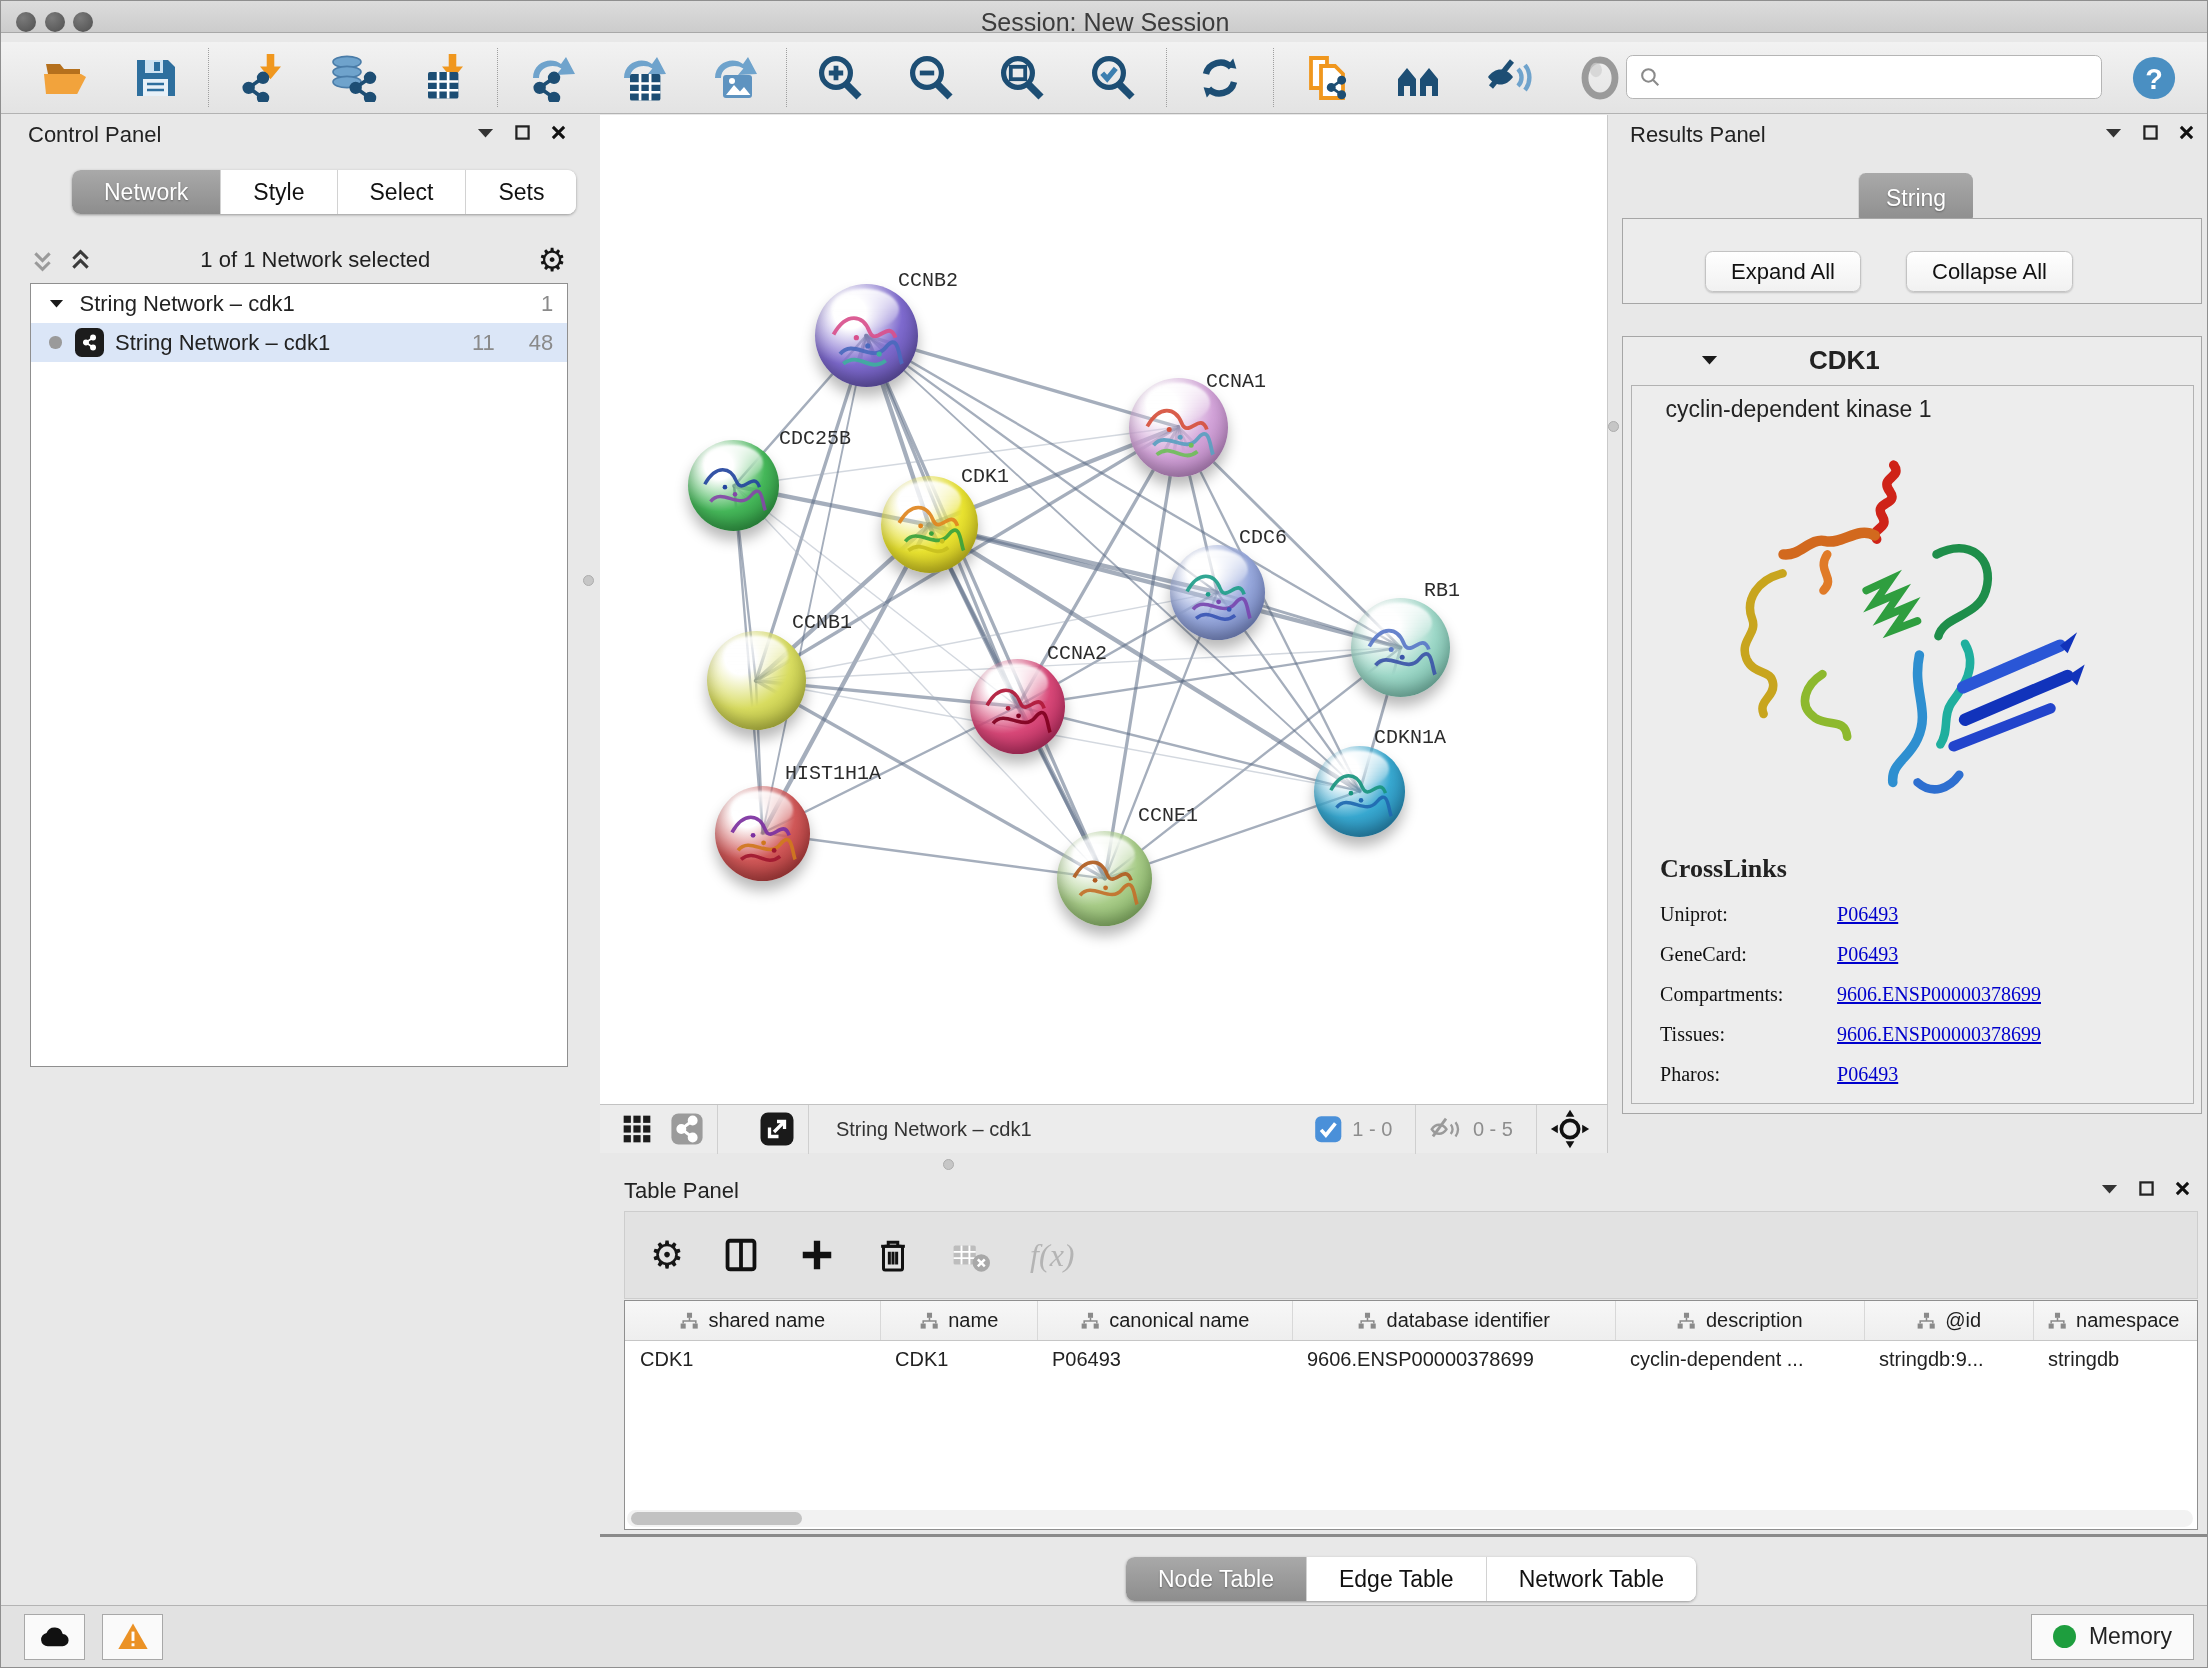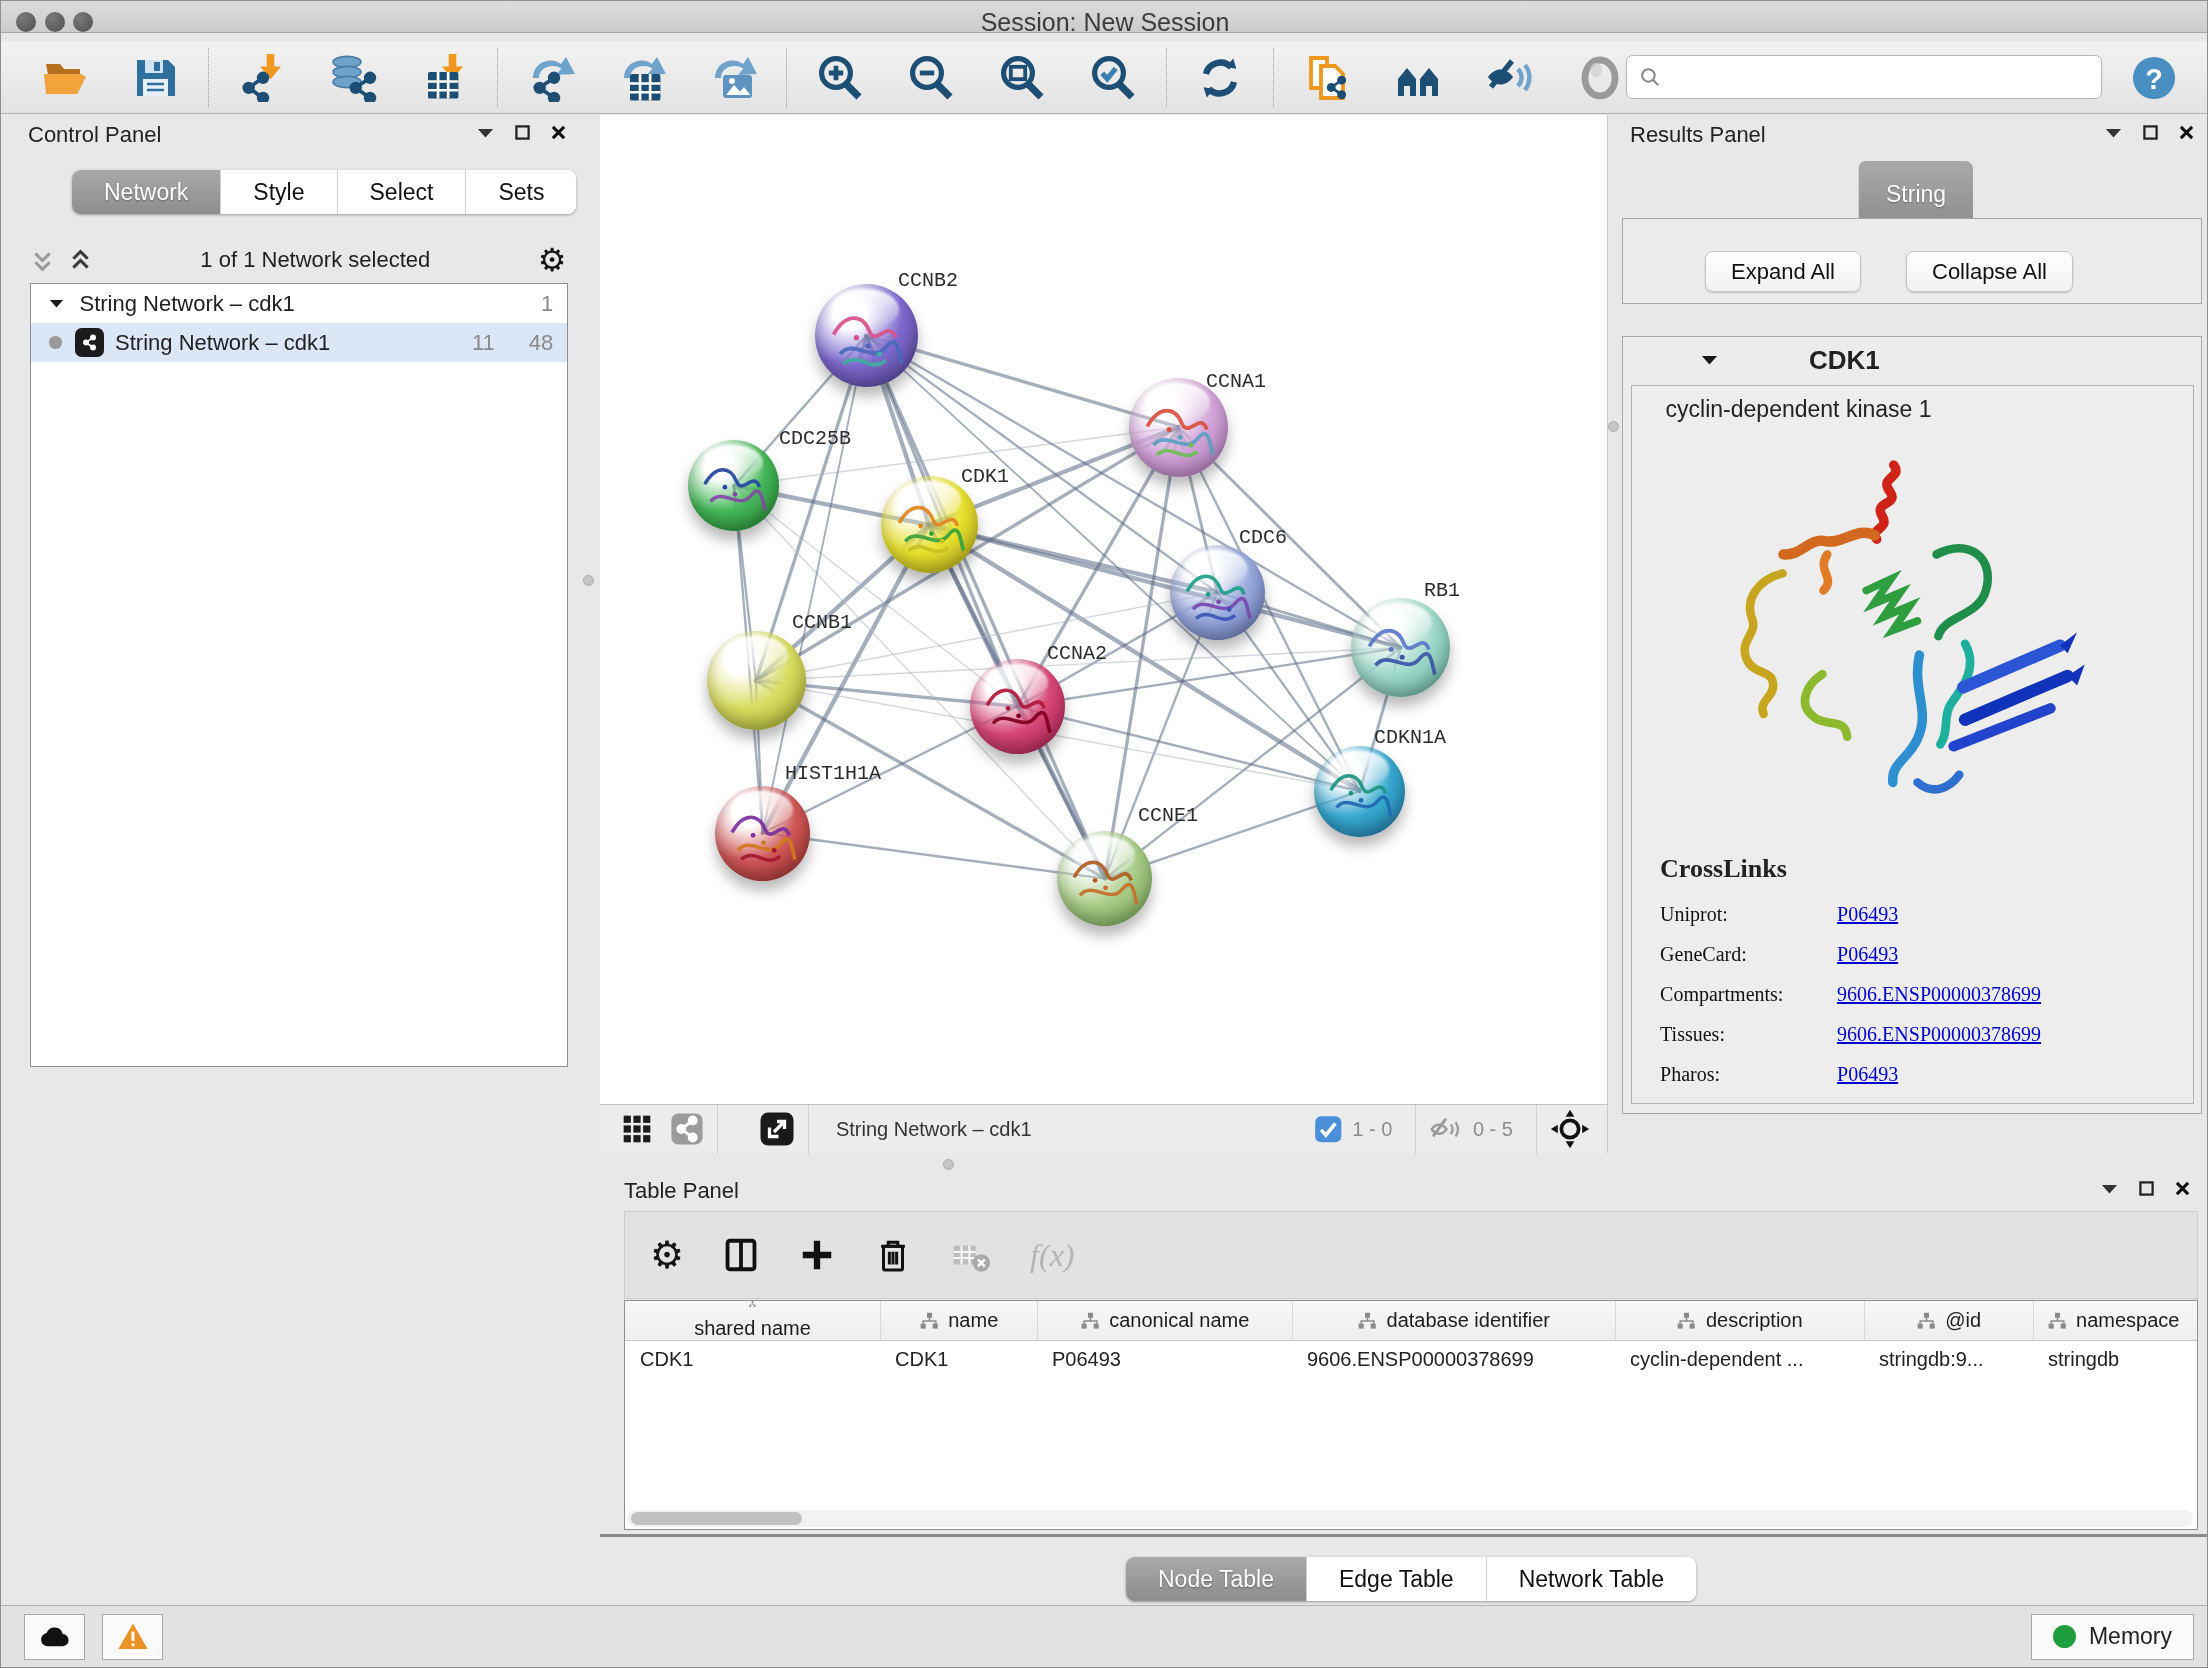--- a/index.html
+++ b/index.html
@@ -70,21 +70,21 @@
   .cl-row .lab{width:177px;color:#111;}
   .cl-row a{color:#0000cc;text-decoration:underline;}
   
   .tp-toolbar{position:absolute;left:623px;top:1210px;width:1574px;height:88px;background:#e2e2e2;
     border:1px solid #cdcdcd;display:flex;align-items:center;gap:38px;padding-left:25px;}
   .table-box{position:absolute;left:623px;top:1299px;width:1574px;height:230px;background:#fff;
     border:1.9px solid #8f8f8f;overflow:hidden;}
   .thead{display:flex;background:linear-gradient(#f7f7f7,#eeeeee);border-bottom:1px solid #c6c6c6;height:40px;}
   .th{display:flex;align-items:center;justify-content:center;gap:9.5px;font-size:20px;color:#1d1d1d;
     border-left:1px solid #d8d8d8;overflow:hidden;white-space:nowrap;}
-  .th:first-child{border-left:none;flex-direction:column;}
+  .th:first-child{border-left:none;}
   .trow{display:flex;height:38px;}
   .td{font-size:20px;padding:6.7px 15px;white-space:nowrap;overflow:hidden;}
   .hscroll{position:absolute;left:1.9px;bottom:1.9px;width:1566px;height:17px;background:#f2f2f2;border-radius:8.6px;}
   .hscroll .thumb{position:absolute;left:3.8px;top:1.9px;width:171px;height:13.3px;border-radius:6.7px;background:#c2c2c2;}
   .dark-line{position:absolute;left:599px;top:1533px;width:1609px;height:2.9px;background:#8a8a8a;}
   
   .bottombar{position:absolute;left:0;top:1604px;width:2208px;height:65px;background:#e2e2e2;
     border-top:1px solid #b4b4b4;}
   .sq-btn{position:absolute;top:7.6px;width:61px;height:46px;background:#fafafa;border:1.9px solid #a8a8a8;
     display:flex;align-items:center;justify-content:center;}
@@ -618,21 +618,21 @@
       <svg width="17" height="11.4" viewBox="0 0 18 12">
           <path d="M1 2l8 9 8-9z" fill="#333"></path>
         </svg>
       <svg width="15" height="15" viewBox="0 0 16 16">
           <rect x="1.5" y="1.5" width="13" height="13" fill="none" stroke="#222" stroke-width="2.4"></rect>
         </svg>
       <svg width="15" height="15" viewBox="0 0 16 16">
           <path d="M2 2l12 12M14 2L2 14" stroke="#111" stroke-width="3.2"></path>
         </svg>
     </div>
-    <div class="seg-tab sel" style="position:absolute;left:1857px;top:160px;border-radius:7.6px;padding:20px 27px">String</div>
+    <div class="seg-tab sel" style="position:absolute;left:1857px;top:172px;border-radius:7.6px;padding:12px 27px">String</div>
 
     <div class="res-box" style="left:1621px;top:217px;width:580px;height:86px">
       <button class="btn" style="position:absolute;left:82px;top:32px">Expand All</button>
       <button class="btn" style="position:absolute;left:283px;top:32px">Collapse All</button>
     </div>
 
     <div class="res-box" style="left:1621px;top:335px;width:580px;height:778px">
       <div style="position:absolute;left:0;top:0;width:100%;height:46px;display:flex;align-items:center">
         <svg width="17" height="12.4" style="margin-left:78px" viewBox="0 0 18 13">
             <path d="M1 2l8 9 8-9z" fill="#1a1a1a"></path>

